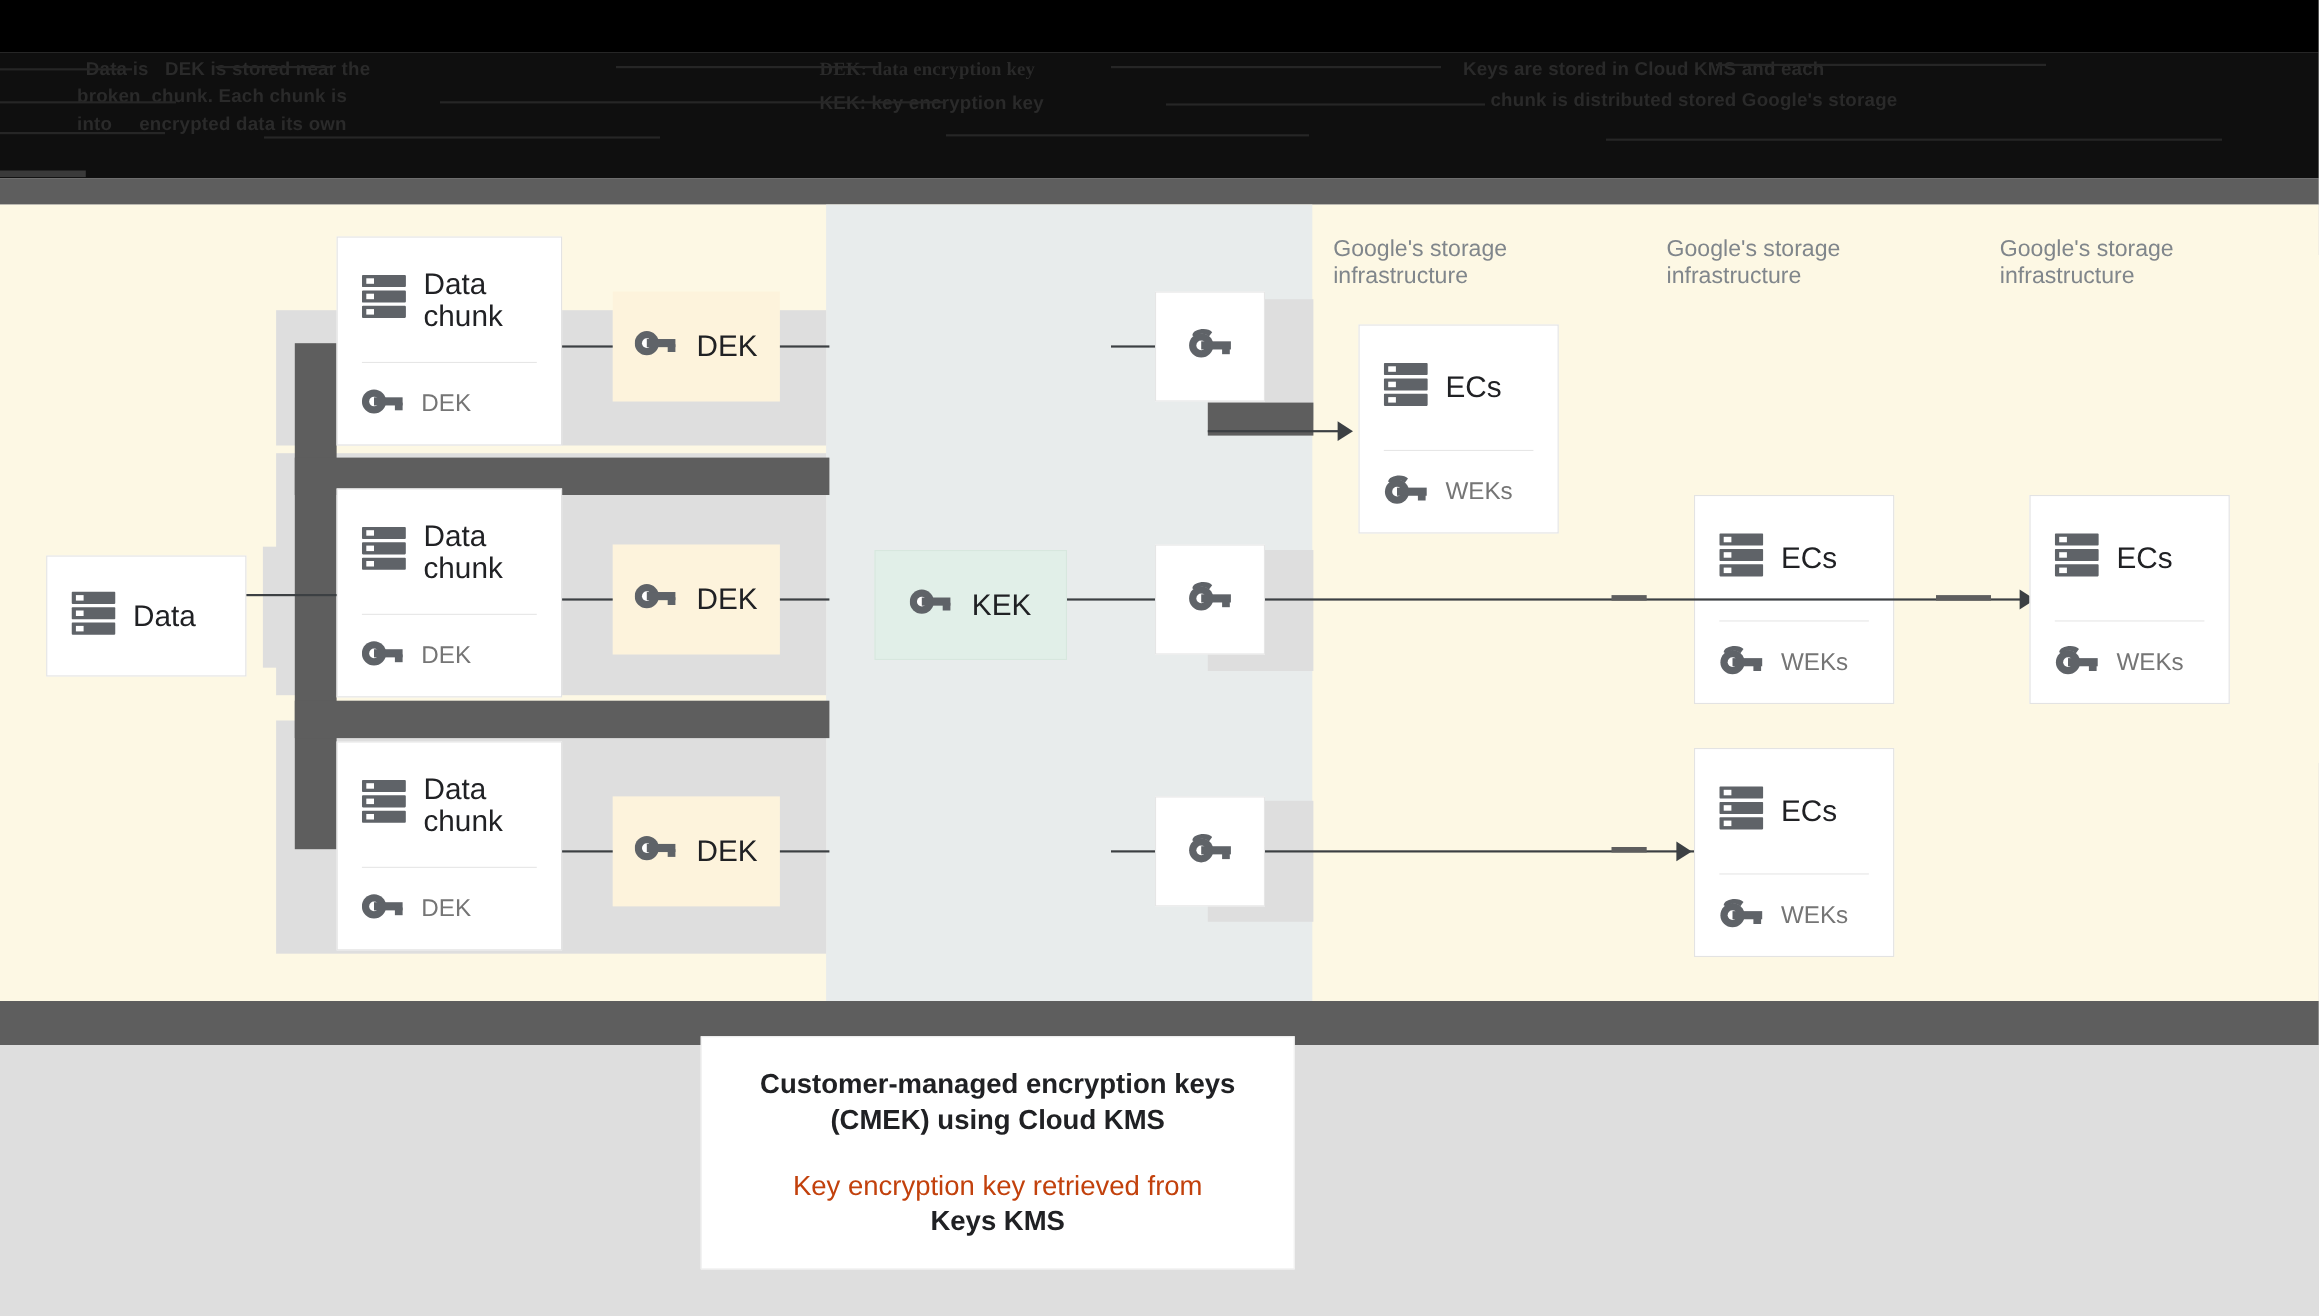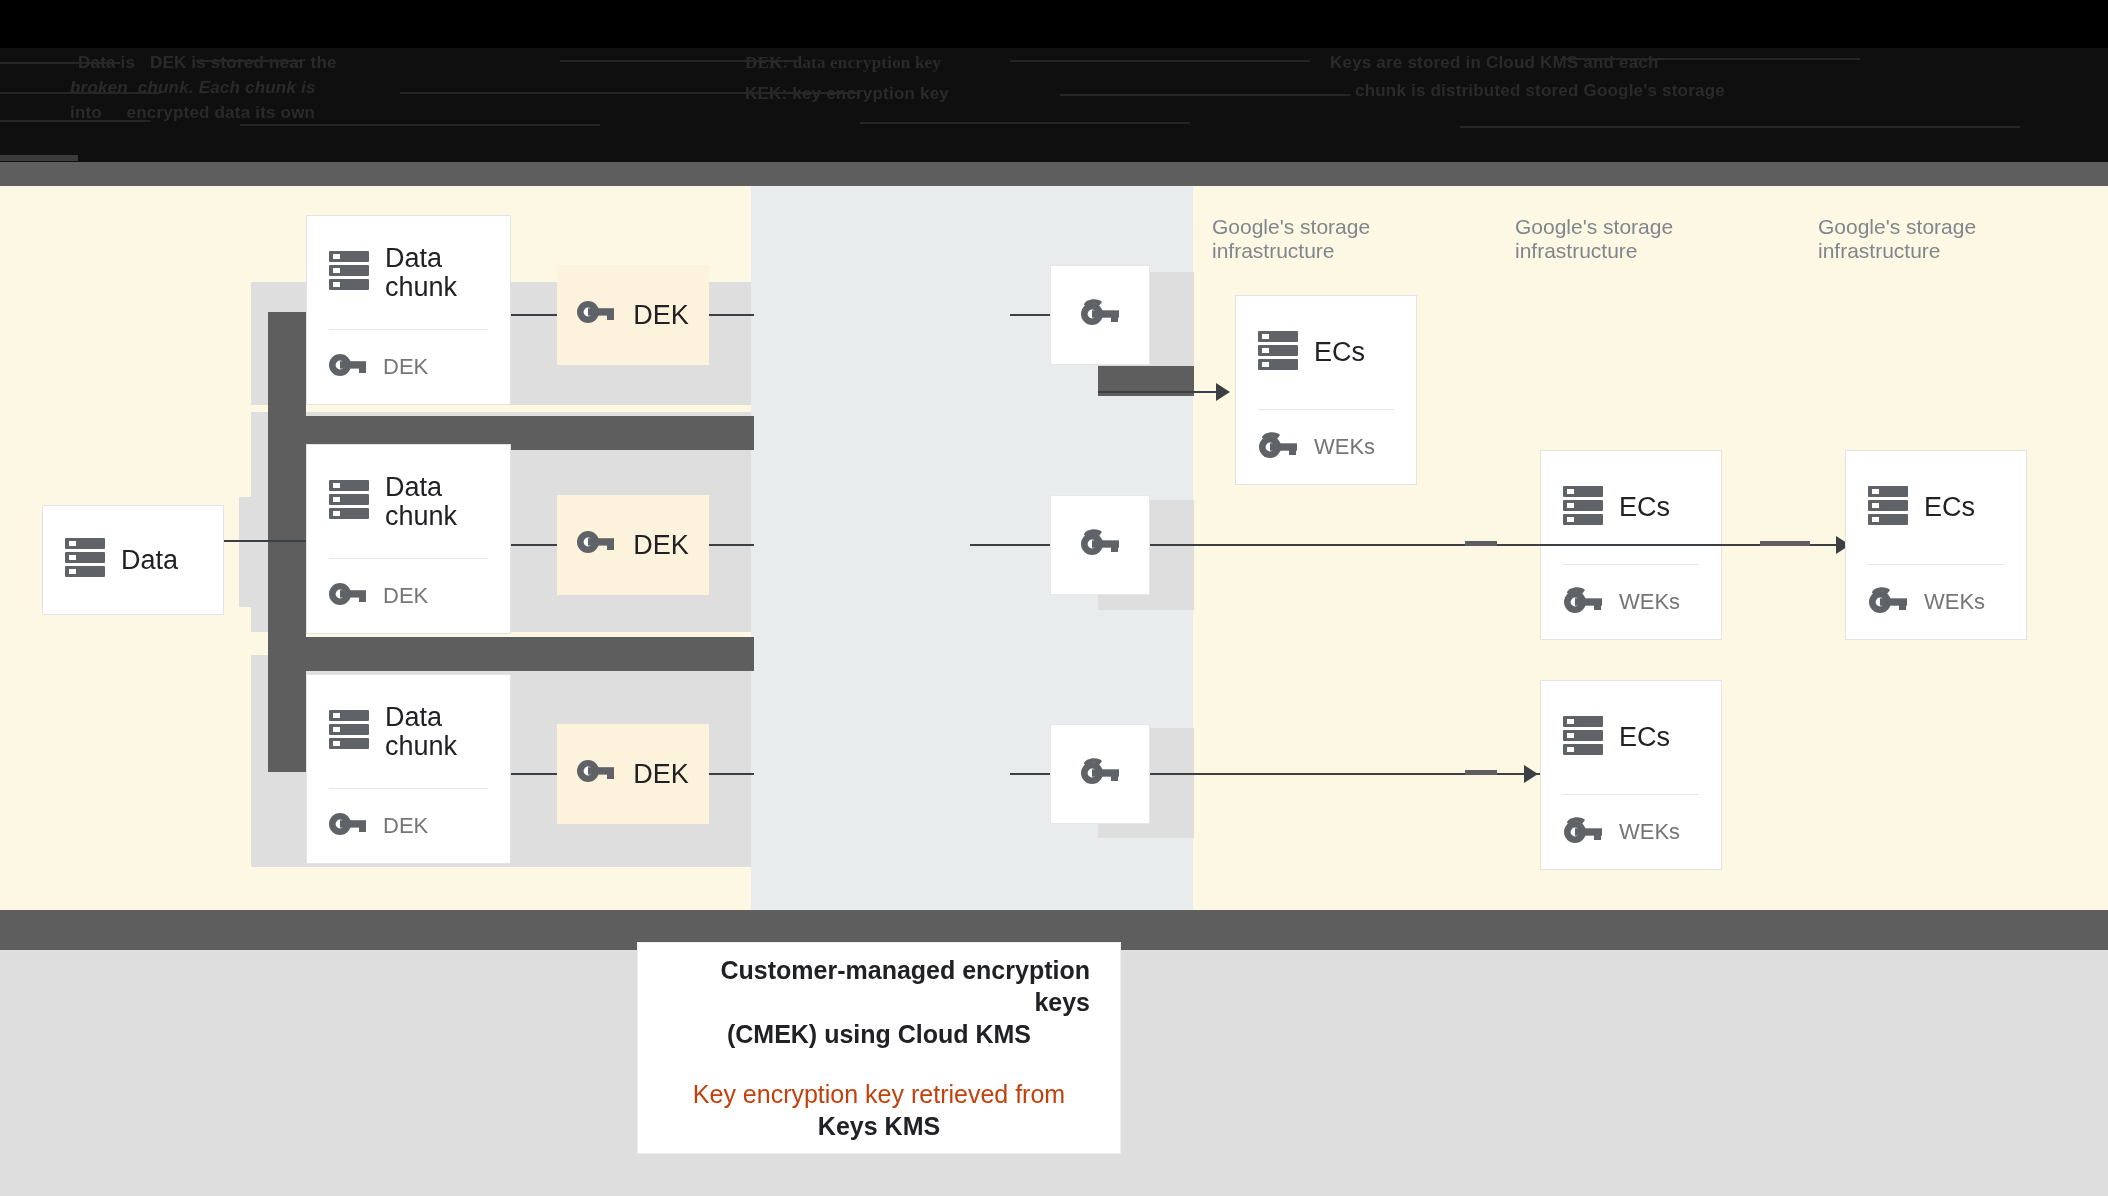--- a/index.html
+++ b/index.html
@@ -81,21 +81,21 @@
   .cap-normal { font-size:25px; color:#c2410c; line-height:32px; margin-top:28px; }
 </style>
 </head>
 <body>
 
 <div id="stage">
 
   <div class="banner-black"></div>
   <div class="banner-dark">
     <div class="ghost-text" style="left:78px; top:2px;">Data is   DEK is stored near the</div>
-    <div class="ghost-text" style="left:70px; top:27px;font-style:italic;">broken  chunk. Each chunk is</div>
+    <div class="ghost-text" style="left:70px; top:27px;">broken  chunk. Each chunk is</div>
     <div class="ghost-text" style="left:70px; top:52px;">into     encrypted data its own</div>
     <div class="ghost-text" style="left:745px; top:2px;font-family:Liberation Serif, serif;">DEK: data encryption key</div>
     <div class="ghost-text" style="left:745px; top:33px;">KEK: key encryption key</div>
     <div class="ghost-text" style="left:1330px; top:2px;">Keys are stored in Cloud KMS and each</div>
     <div class="ghost-text" style="left:1355px; top:30px;">chunk is distributed stored Google's storage</div>
 
     <div class="ghost-line" style="left:0px;    top:14px;  width:120px;"></div>
     <div class="ghost-line" style="left:196px;  top:12px;  width:104px;"></div>
     <div class="ghost-line" style="left:560px;  top:12px;  width:238px;"></div>
     <div class="ghost-line" style="left:1010px; top:12px;  width:300px;"></div>
@@ -286,20 +286,33 @@
         <circle cx="11" cy="12" r="11"></circle>
             <circle cx="11" cy="12" r="4.4" fill="#fff"></circle>
         <rect x="11" y="8.2" width="26" height="7.4"></rect>
             <rect x="30" y="13" width="7" height="7"></rect>
       </g>
         </svg>
     </span>
     <span>DEK</span>
   </div>
 
+  <div class="flatbox box-kek" style="left:795px; top:500px; width:175px; height:100px;">
+    <span class="ico">
+      <svg width="38" height="24" viewBox="0 0 38 24">
+          <g fill="#5f6368">
+        <circle cx="11" cy="12" r="11"></circle>
+            <circle cx="11" cy="12" r="4.4" fill="#fff"></circle>
+        <rect x="11" y="8.2" width="26" height="7.4"></rect>
+            <rect x="30" y="13" width="7" height="7"></rect>
+      </g>
+        </svg>
+    </span>
+    <span>KEK</span>
+  </div>
 
   <div class="flatbox box-white" style="left:1050px; top:265px; width:100px; height:100px;">
     <span class="ico">
       <svg width="40" height="28" viewBox="0 0 40 28">
           <g fill="#5f6368">
         <path d="M4 7 C4 1, 18 -1, 22 4 L19 8 C15 4, 8 5, 8 9 Z"></path>
         <circle cx="12" cy="16" r="11"></circle>
             <circle cx="12" cy="16" r="4.4" fill="#fff"></circle>
         <rect x="12" y="12.3" width="27" height="7.4"></rect>
             <rect x="31" y="17" width="7" height="7"></rect>
@@ -491,20 +504,20 @@
               <rect x="31" y="17" width="7" height="7"></rect>
         </g>
           </svg>
       </span>
       <span class="card-sub">WEKs</span>
     </div>
   </div>
 
   <div class="cap-rail"></div>
   <div class="cap-bg"></div>
-  <div class="caption" style="left:637px; top:942px; width:484px; height:212px;text-align:right;">
+  <div class="caption" style="left:637px; top:942px; width:540px; height:212px;text-align:right;">
     <div class="cap-strong">Customer-managed encryption keys</div>
     <div class="cap-strong">(CMEK) using Cloud KMS</div>
     <div class="cap-normal">Key encryption key retrieved from</div>
     <div class="cap-strong">Keys KMS</div>
   </div>
 
 </div>
 
 </body></html>

